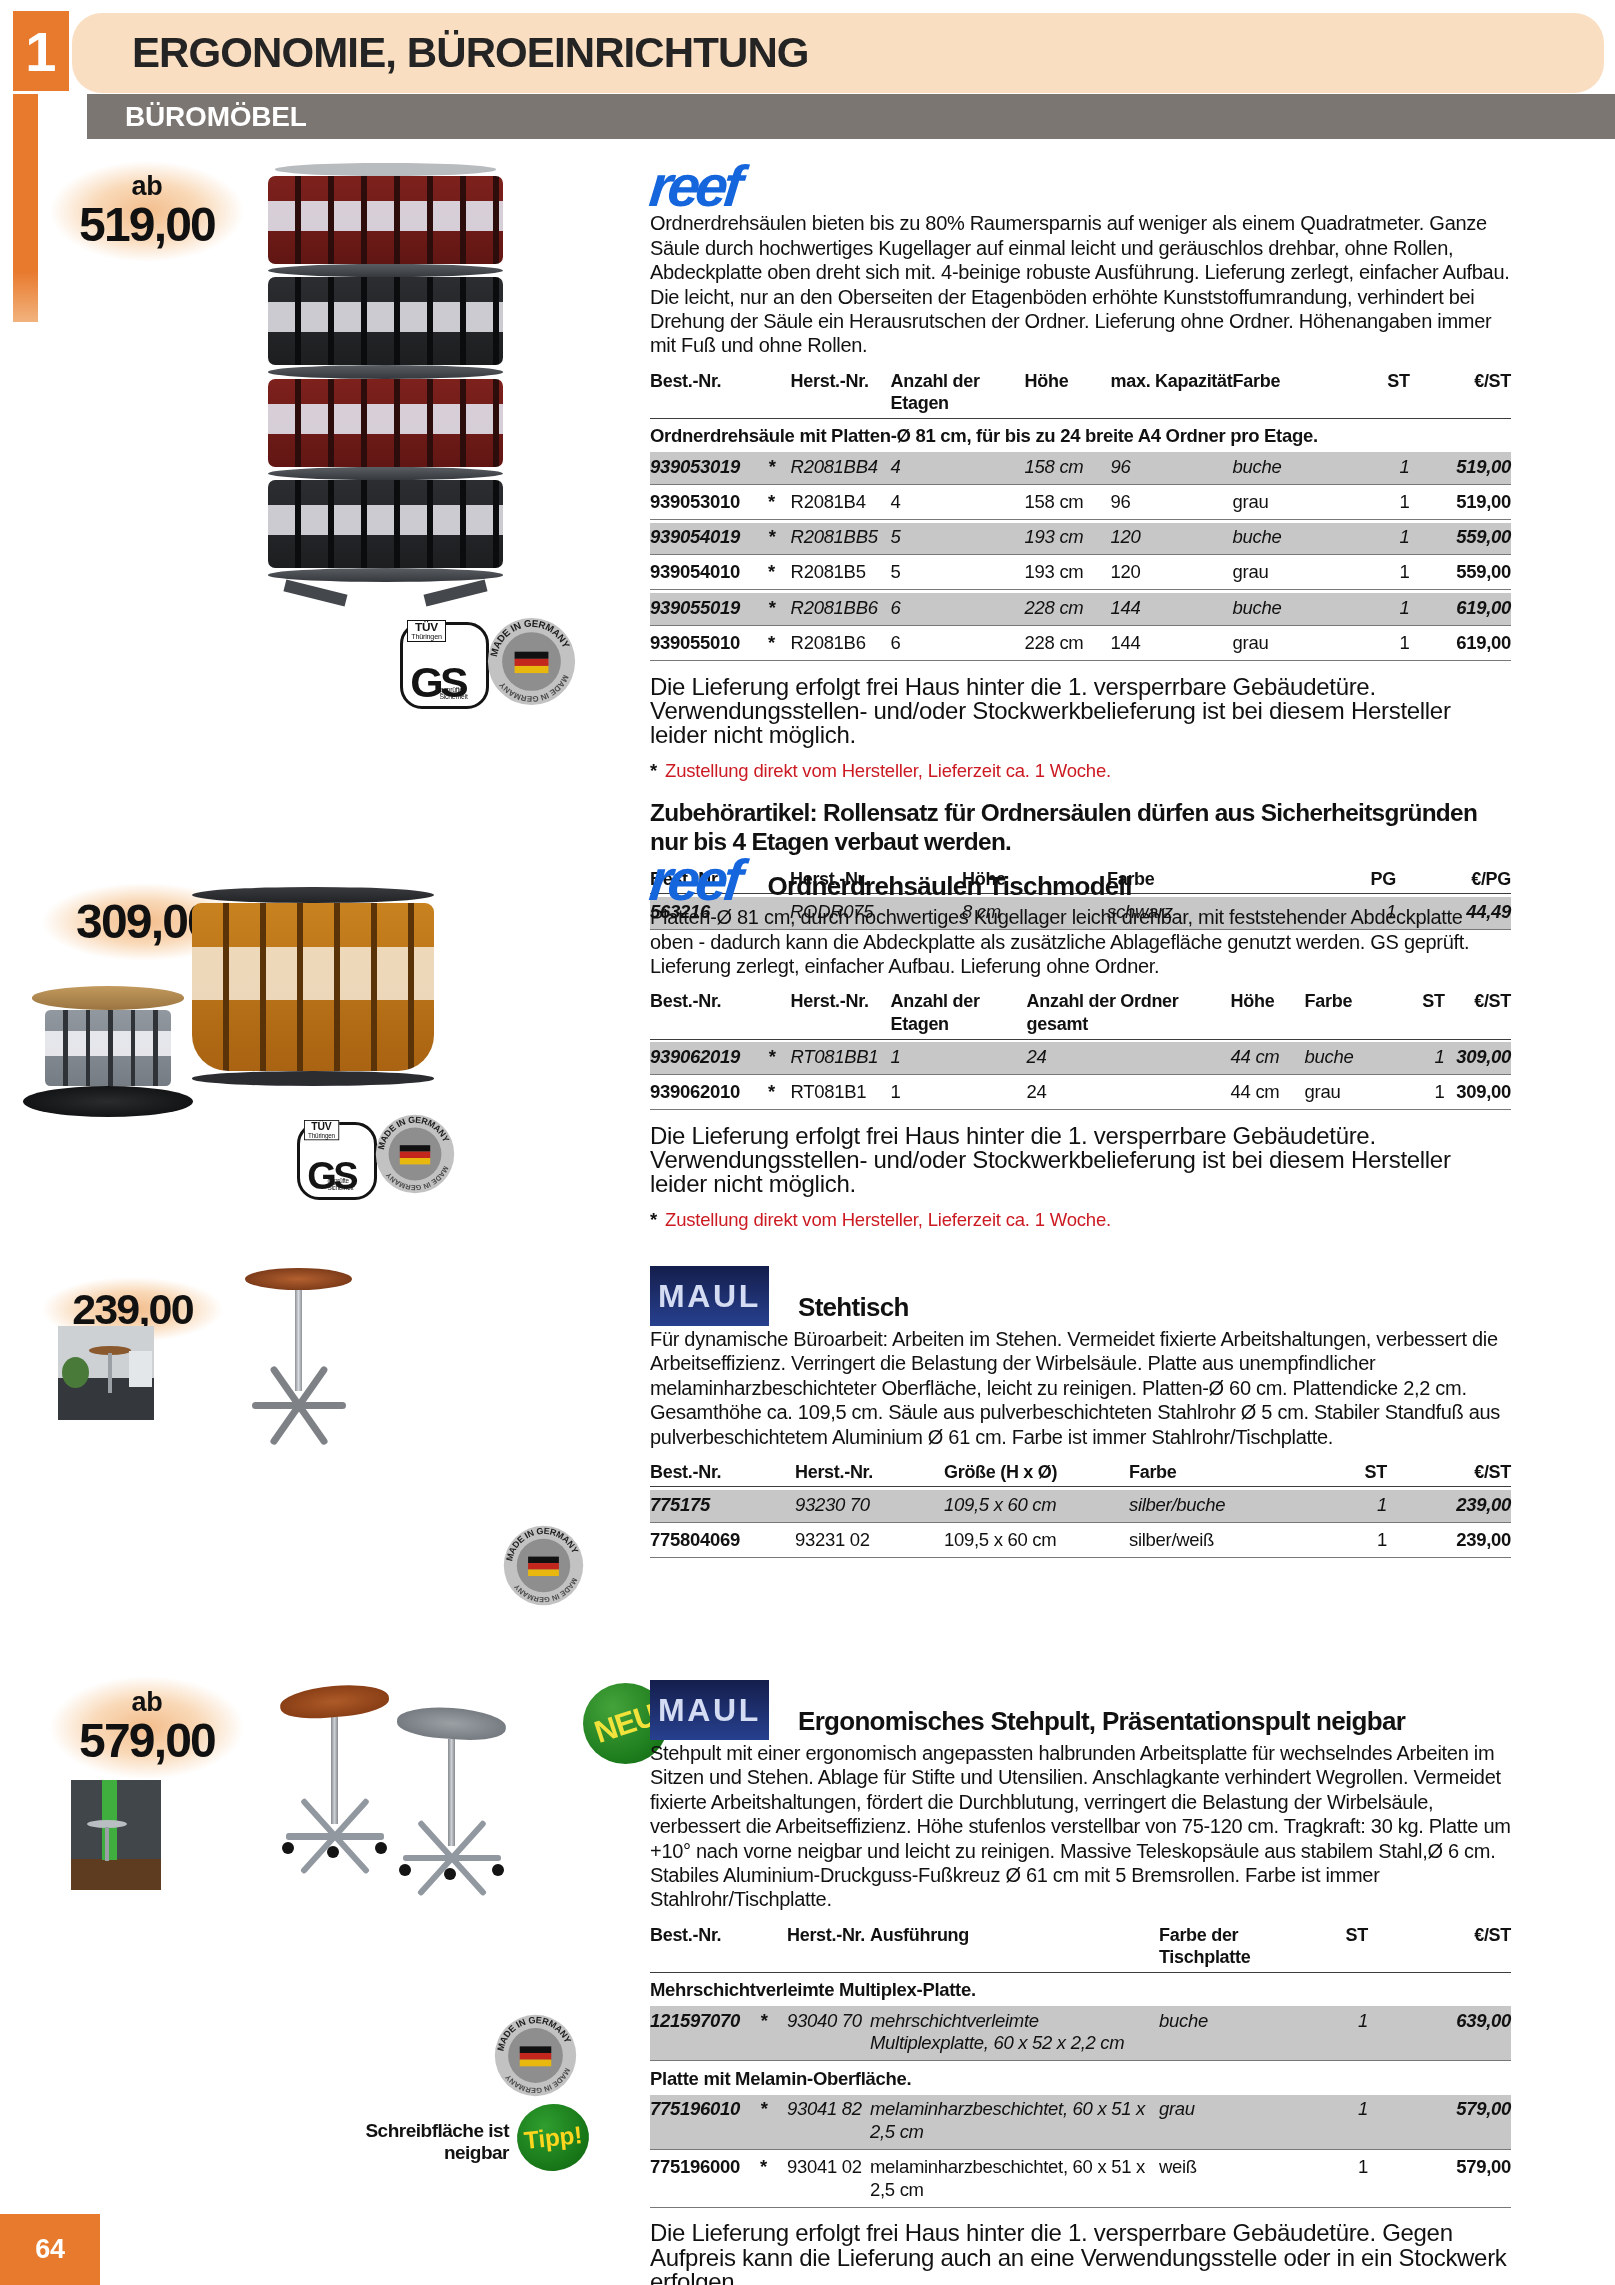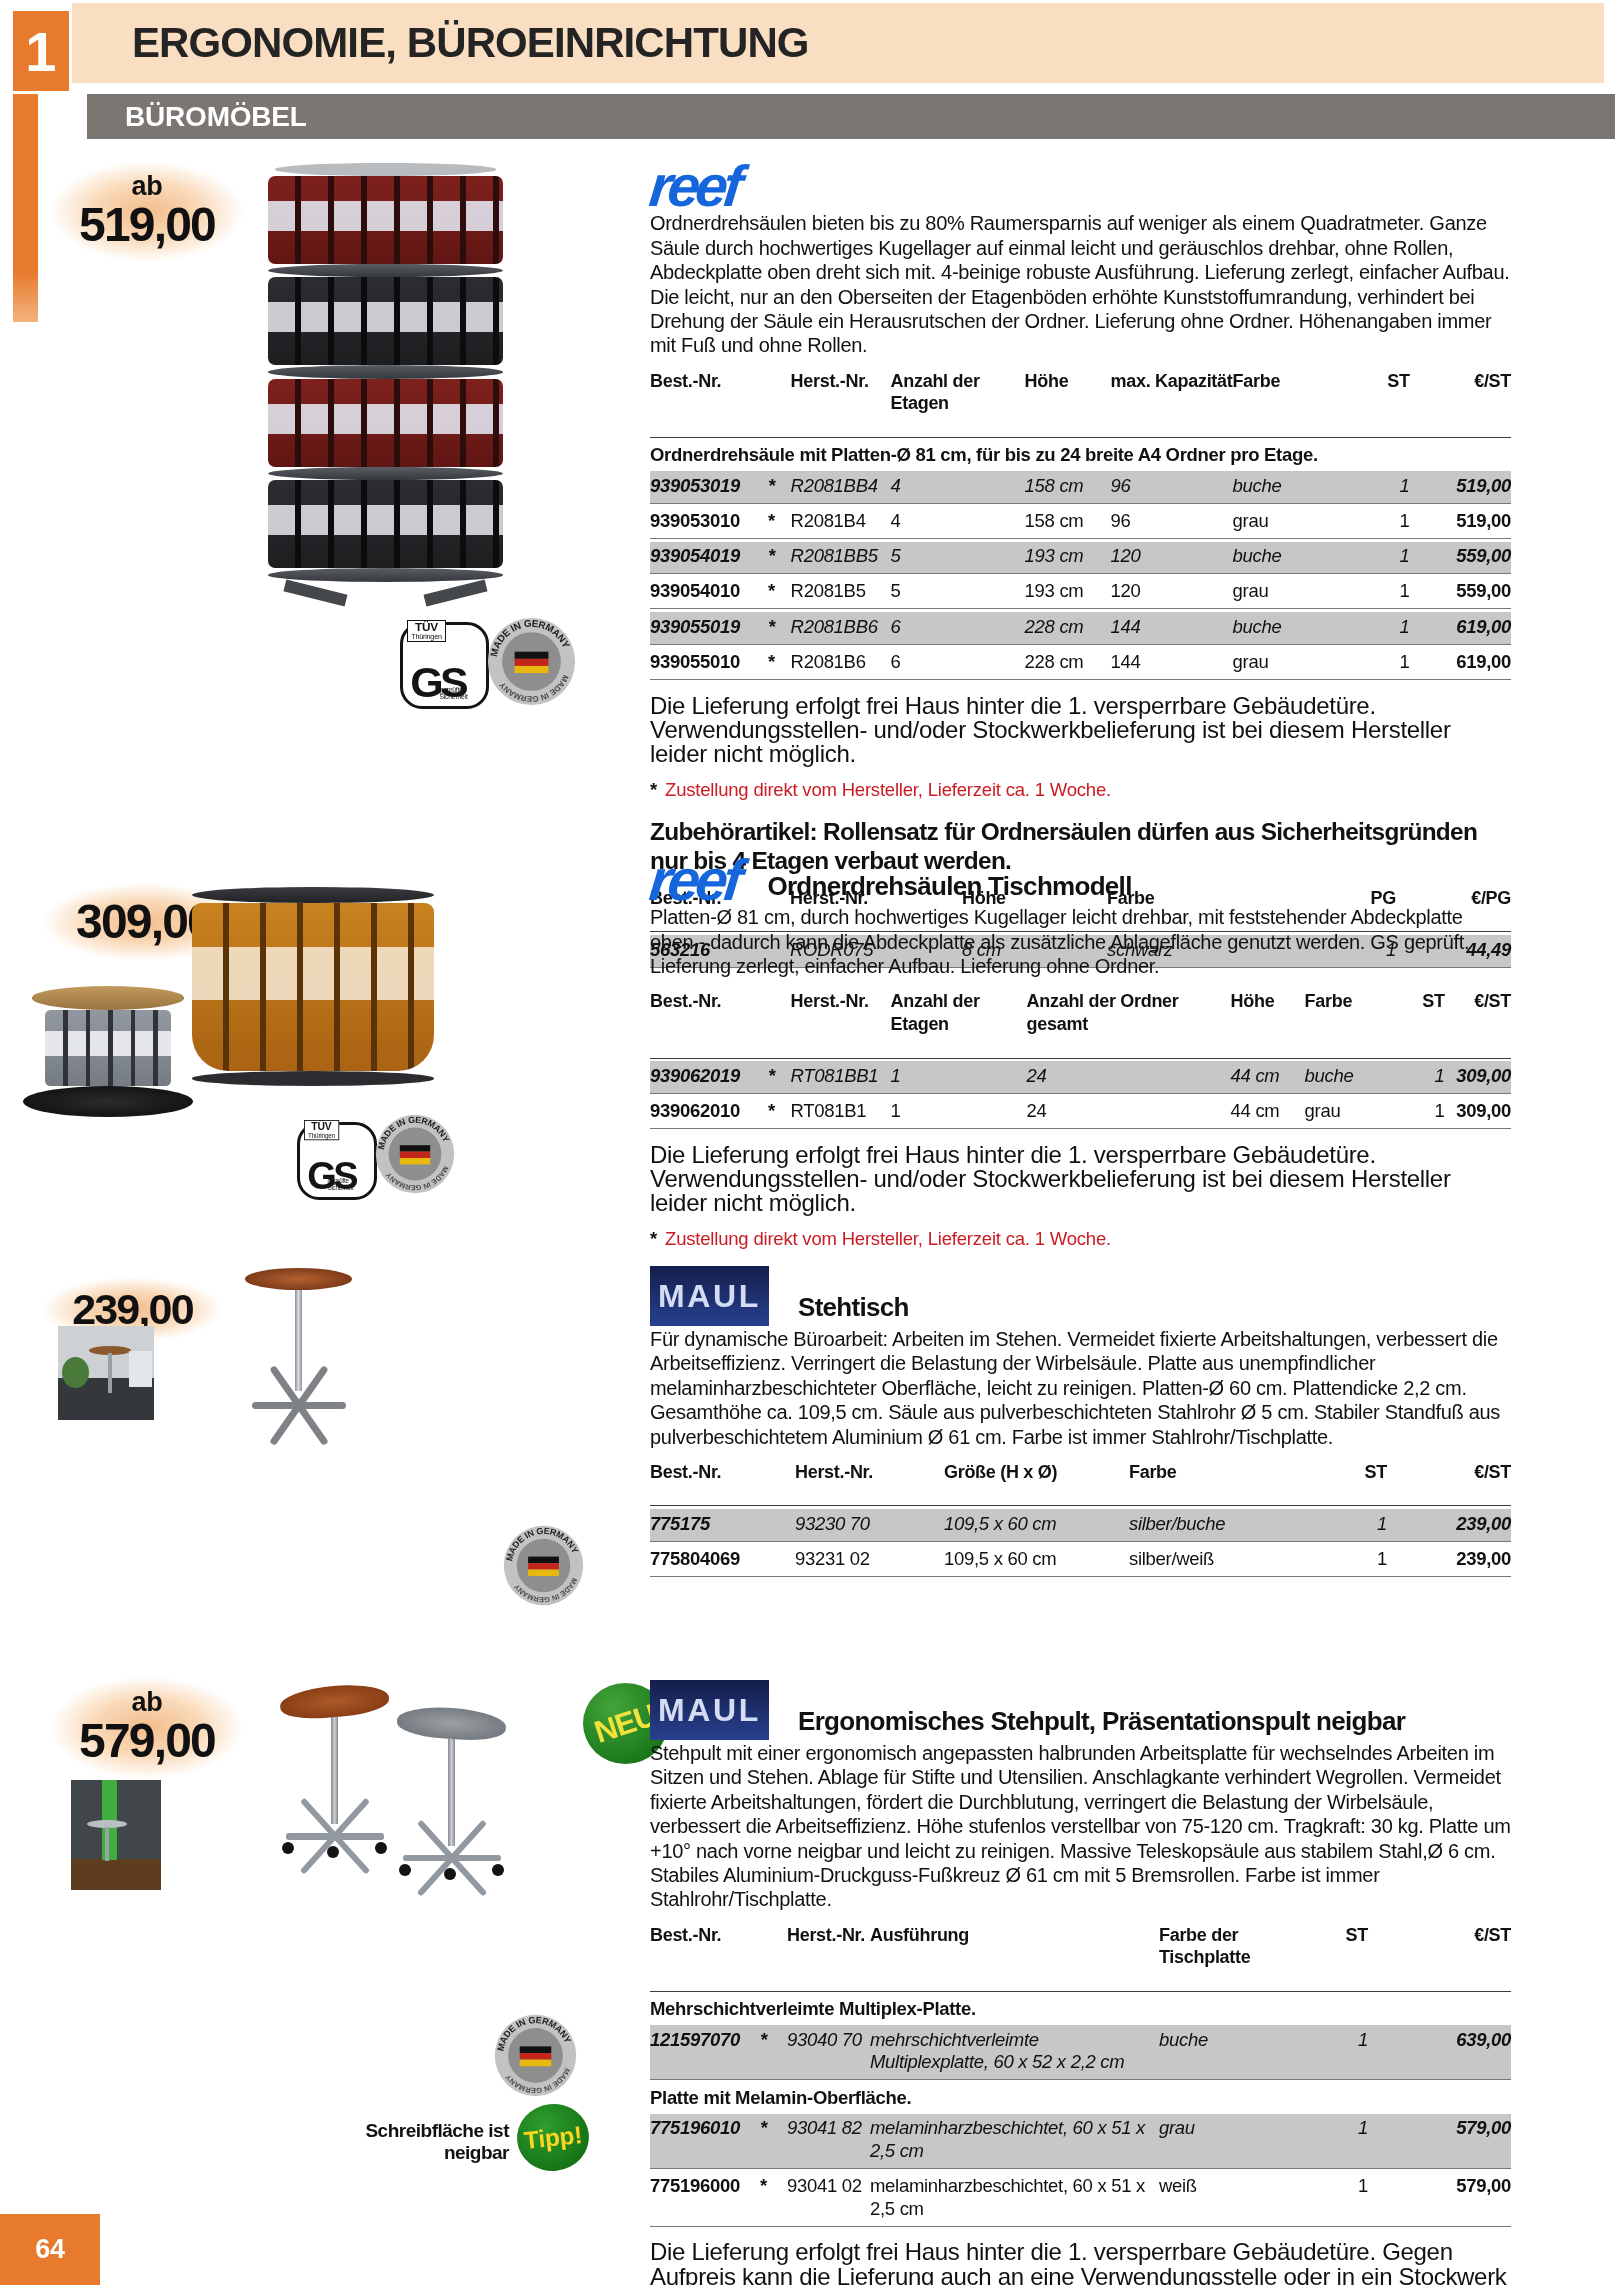--- a/index.html
+++ b/index.html
@@ -8,22 +8,22 @@
     background:#ffffff; overflow:hidden;
     font-family:"Liberation Sans", sans-serif; color:#111;
     letter-spacing:-0.2px;
   }
   
   .chapter-box { position:absolute; left:12.7px; top:11px; width:56px; height:80px;
     background:#e87a2e; color:#fff; font-size:56px; font-weight:bold;
     display:flex; align-items:center; justify-content:center; }
   .chapter-strip { position:absolute; left:12.7px; top:94px; width:25px; height:228px;
     background:linear-gradient(180deg,#e87a2e 0 78%, #f2b37e); }
-  .header-band { position:absolute; left:72px; top:3px; width:1532px; height:80px;
-    background:#fadec2; display:flex; align-items:center; }
+  .header-band { position:absolute; left:72px; top:13px; width:1532px; height:80px;
+    background:#fadec2; display:flex; align-items:center;border-radius:30px; }
   .chapter-title { font-size:42px; font-weight:bold; letter-spacing:-0.9px;
     margin-left:60px; color:#242424; }
   .category-bar { position:absolute; left:87px; top:94px; width:1529px; height:45px;
     background:#7b7672; display:flex; align-items:center; }
   .category-title { color:#fff; font-size:28px; font-weight:bold; margin-left:38px; }
   
   .price-block { position:absolute; text-align:center;
     background:radial-gradient(closest-side,#f3bd8c 0%,#f9d9b8 55%,#ffffff 100%);
     display:flex; flex-direction:column; align-items:center; justify-content:center; }
   .price-ab { font-size:27px; font-weight:bold; line-height:1; }
@@ -35,21 +35,21 @@
     line-height:0.85; font-style:italic; transform:skewX(-6deg); }
   .maul-logo { width:119px; height:60px; flex:0 0 auto;
     background:linear-gradient(180deg,#141e4c,#27408f); color:#d3dcf2;
     display:flex; align-items:center; justify-content:center;
     font-size:32px; font-weight:bold; letter-spacing:2.7px; }
   .sec-title { font-size:26px; font-weight:bold; letter-spacing:-0.7px; padding-bottom:2.7px; }
   .sec-desc { font-size:20px; line-height:24.4px; margin-top:1px; letter-spacing:-0.3px; }
   
   .tbl { margin-top:11.8px; }
   .tr { display:grid; grid-template-columns:var(--cols); align-items:start; }
-  .tr.head { border-bottom:1.8px solid #3c3c3c; padding-bottom:22px; }
+  .tr.head { border-bottom:1.8px solid #3c3c3c; padding-bottom:3px; }
   .tr.head .c { font-weight:bold; font-size:18px; }
   .tr.data { border-bottom:1.8px solid #787878; padding:3.6px 0 5.4px; margin-top:2.7px; }
   .tr.data.shade { background:#c7c7c7;font-style:italic; }
   .tr.group { padding:6.3px 0 1.8px; }
   .tr.group .c { font-weight:bold; grid-column:1 / -1; }
   .c { font-size:18.5px; letter-spacing:-0.3px; line-height:22.6px; }
   .c.b { font-weight:bold; }
   .c.r { text-align:right; }
   
   .note { font-size:24px; line-height:24.4px; margin-top:13.6px; letter-spacing:-0.3px; }

